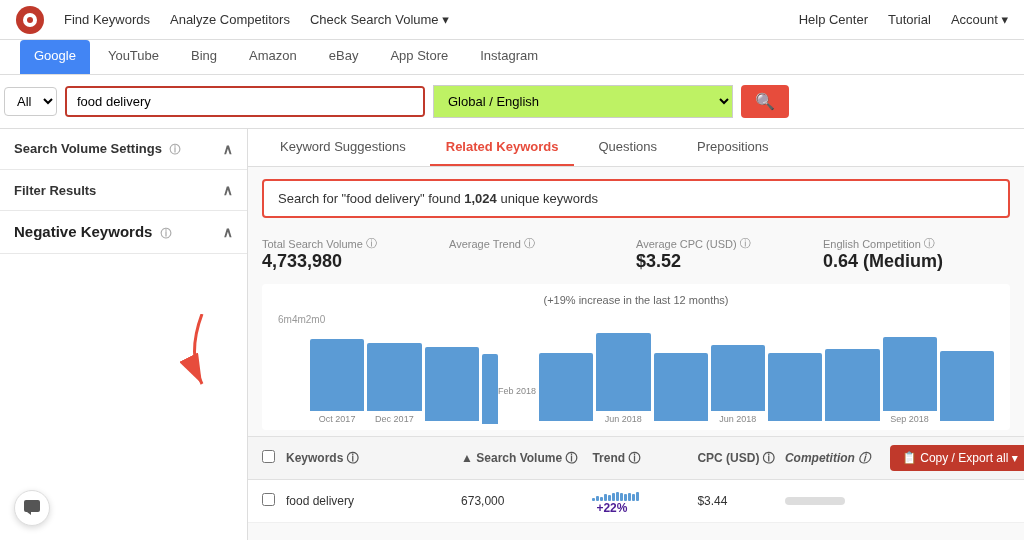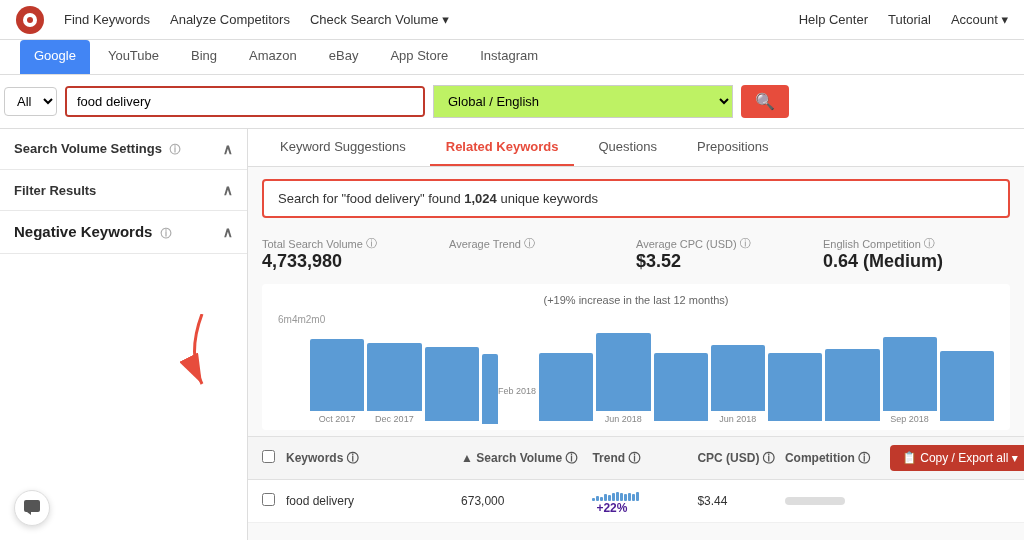--- a/index.html
+++ b/index.html
@@ -246,21 +246,21 @@
       margin: 6px 0 0;
       font-size: 12px;
       color: #555;
       font-weight: 600;
     }
     .table-col-check { width: 24px; }
     .table-col-keyword { flex: 2; }
     .table-col-volume { flex: 1.5; }
     .table-col-trend { flex: 1.2; }
     .table-col-cpc { flex: 1; }
-    .table-col-comp { flex: 1.2; }
+    .table-col-comp { flex: 1.2; font-style: italic; }
     .table-col-action { width: 120px; }
 
     
     .table-row {
       display: flex;
       align-items: center;
       padding: 7px 14px;
       background: #fff;
       border-bottom: 1px solid #f0f0f0;
       font-size: 12px;

